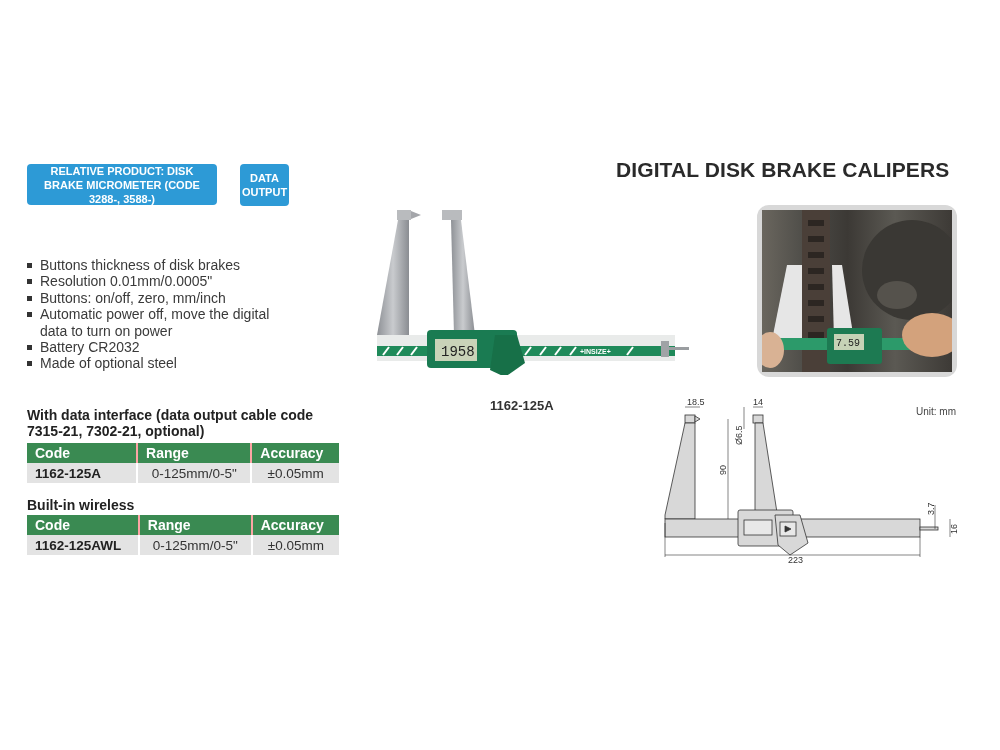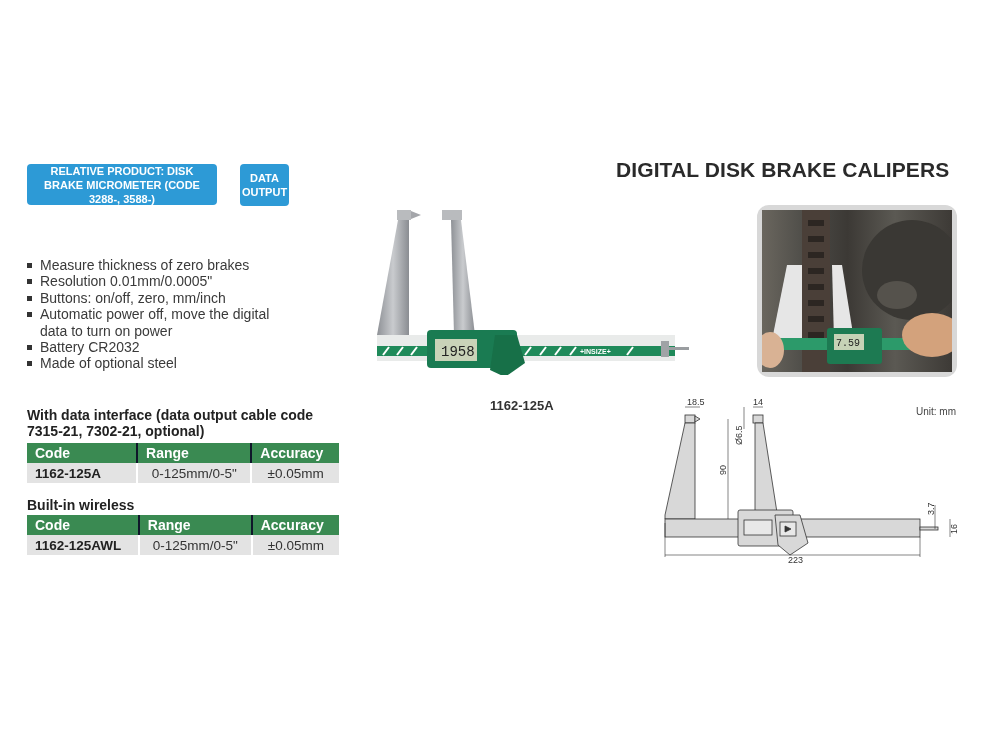--- a/index.html
+++ b/index.html
@@ -8,21 +8,21 @@
     #badge-related { left:27px; top:164px; width:190px; height:41px; padding:8px 6px; }
     #badge-data { left:240px; top:164px; width:49px; height:42px; }
     .title { position:absolute; left:616px; top:158px; font-size:21px; font-weight:bold; color:#2a2a2a; letter-spacing:0.1px; white-space:nowrap; }
     .features { position:absolute; left:27px; top:257px; width:270px; margin:0; padding:0; list-style:none; font-size:14px; line-height:16.4px; color:#3a3a3a; }
     .features li { position:relative; padding-left:13px; }
     .features li .bullet { position:absolute; left:0; top:6px; width:5px; height:5px; background:#333; }
     .sec-title { position:absolute; left:27px; font-weight:bold; font-size:14px; color:#222; line-height:16px; }
     #sec1 { top:407px; width:300px; }
     #sec2 { top:497px; }
     table.spec { position:absolute; left:27px; border-collapse:collapse; width:312px; font-size:13.5px; }
-    table.spec th { background:#3a8a52; color:#fff; font-weight:bold; text-align:left; height:20px; padding:0 0 0 8px; font-size:14px; border-right:2px solid #0f172a; }
+    table.spec th { background:#3a8a52; color:#fff; font-weight:bold; text-align:left; height:20px; padding:0 0 0 8px; font-size:14px; border-right:2px solid #fca5a5; }
     table.spec th:last-child { border-right:none; }
     table.spec td { background:#e3e3e3; color:#333; height:20px; padding:0; border-right:2px solid #fff; text-align:center; }
     table.spec td:last-child { border-right:none; }
     table.spec td.code { font-weight:bold; color:#222; text-align:left; padding-left:8px; }
     #table1 { top:443px; }
     #table2 { top:515px; }
     .col1 { width:115px; } .col2 { width:115px; } .col3 { width:82px; }
     .caliper { position:absolute; left:365px; top:205px; width:330px; height:170px; }
     .model-label { position:absolute; left:490px; top:398px; font-weight:bold; font-size:13px; color:#333; }
     .photo { position:absolute; left:757px; top:205px; width:200px; height:172px; background:#d8d8d8; border-radius:12px; padding:5px; box-sizing:border-box; }
@@ -32,21 +32,21 @@
   </style>
 </head>
 <body>
 
 <div id="badge-related" class="badge">RELATIVE PRODUCT: DISK BRAKE MICROMETER (CODE 3288-, 3588-)</div>
 <div id="badge-data" class="badge">DATA OUTPUT</div>
 
 <div class="title">DIGITAL DISK BRAKE CALIPERS</div>
 
 <ul class="features">
-  <li><span class="bullet"></span><span>Measure thickness of zero brakes</span></li>
+  <li><span class="bullet"></span><span>Buttons thickness of disk brakes</span></li>
   <li><span class="bullet"></span><span>Resolution 0.01mm/0.0005"</span></li>
   <li><span class="bullet"></span><span>Buttons: on/off, zero, mm/inch</span></li>
   <li><span class="bullet"></span><span>Automatic power off, move the digital data to turn on power</span></li>
   <li><span class="bullet"></span><span>Battery CR2032</span></li>
   <li><span class="bullet"></span><span>Made of optional steel</span></li>
 </ul>
 
 <div id="sec1" class="sec-title">With data interface (data output cable code 7315-21, 7302-21, optional)</div>
 <table id="table1" class="spec">
   <tbody>

